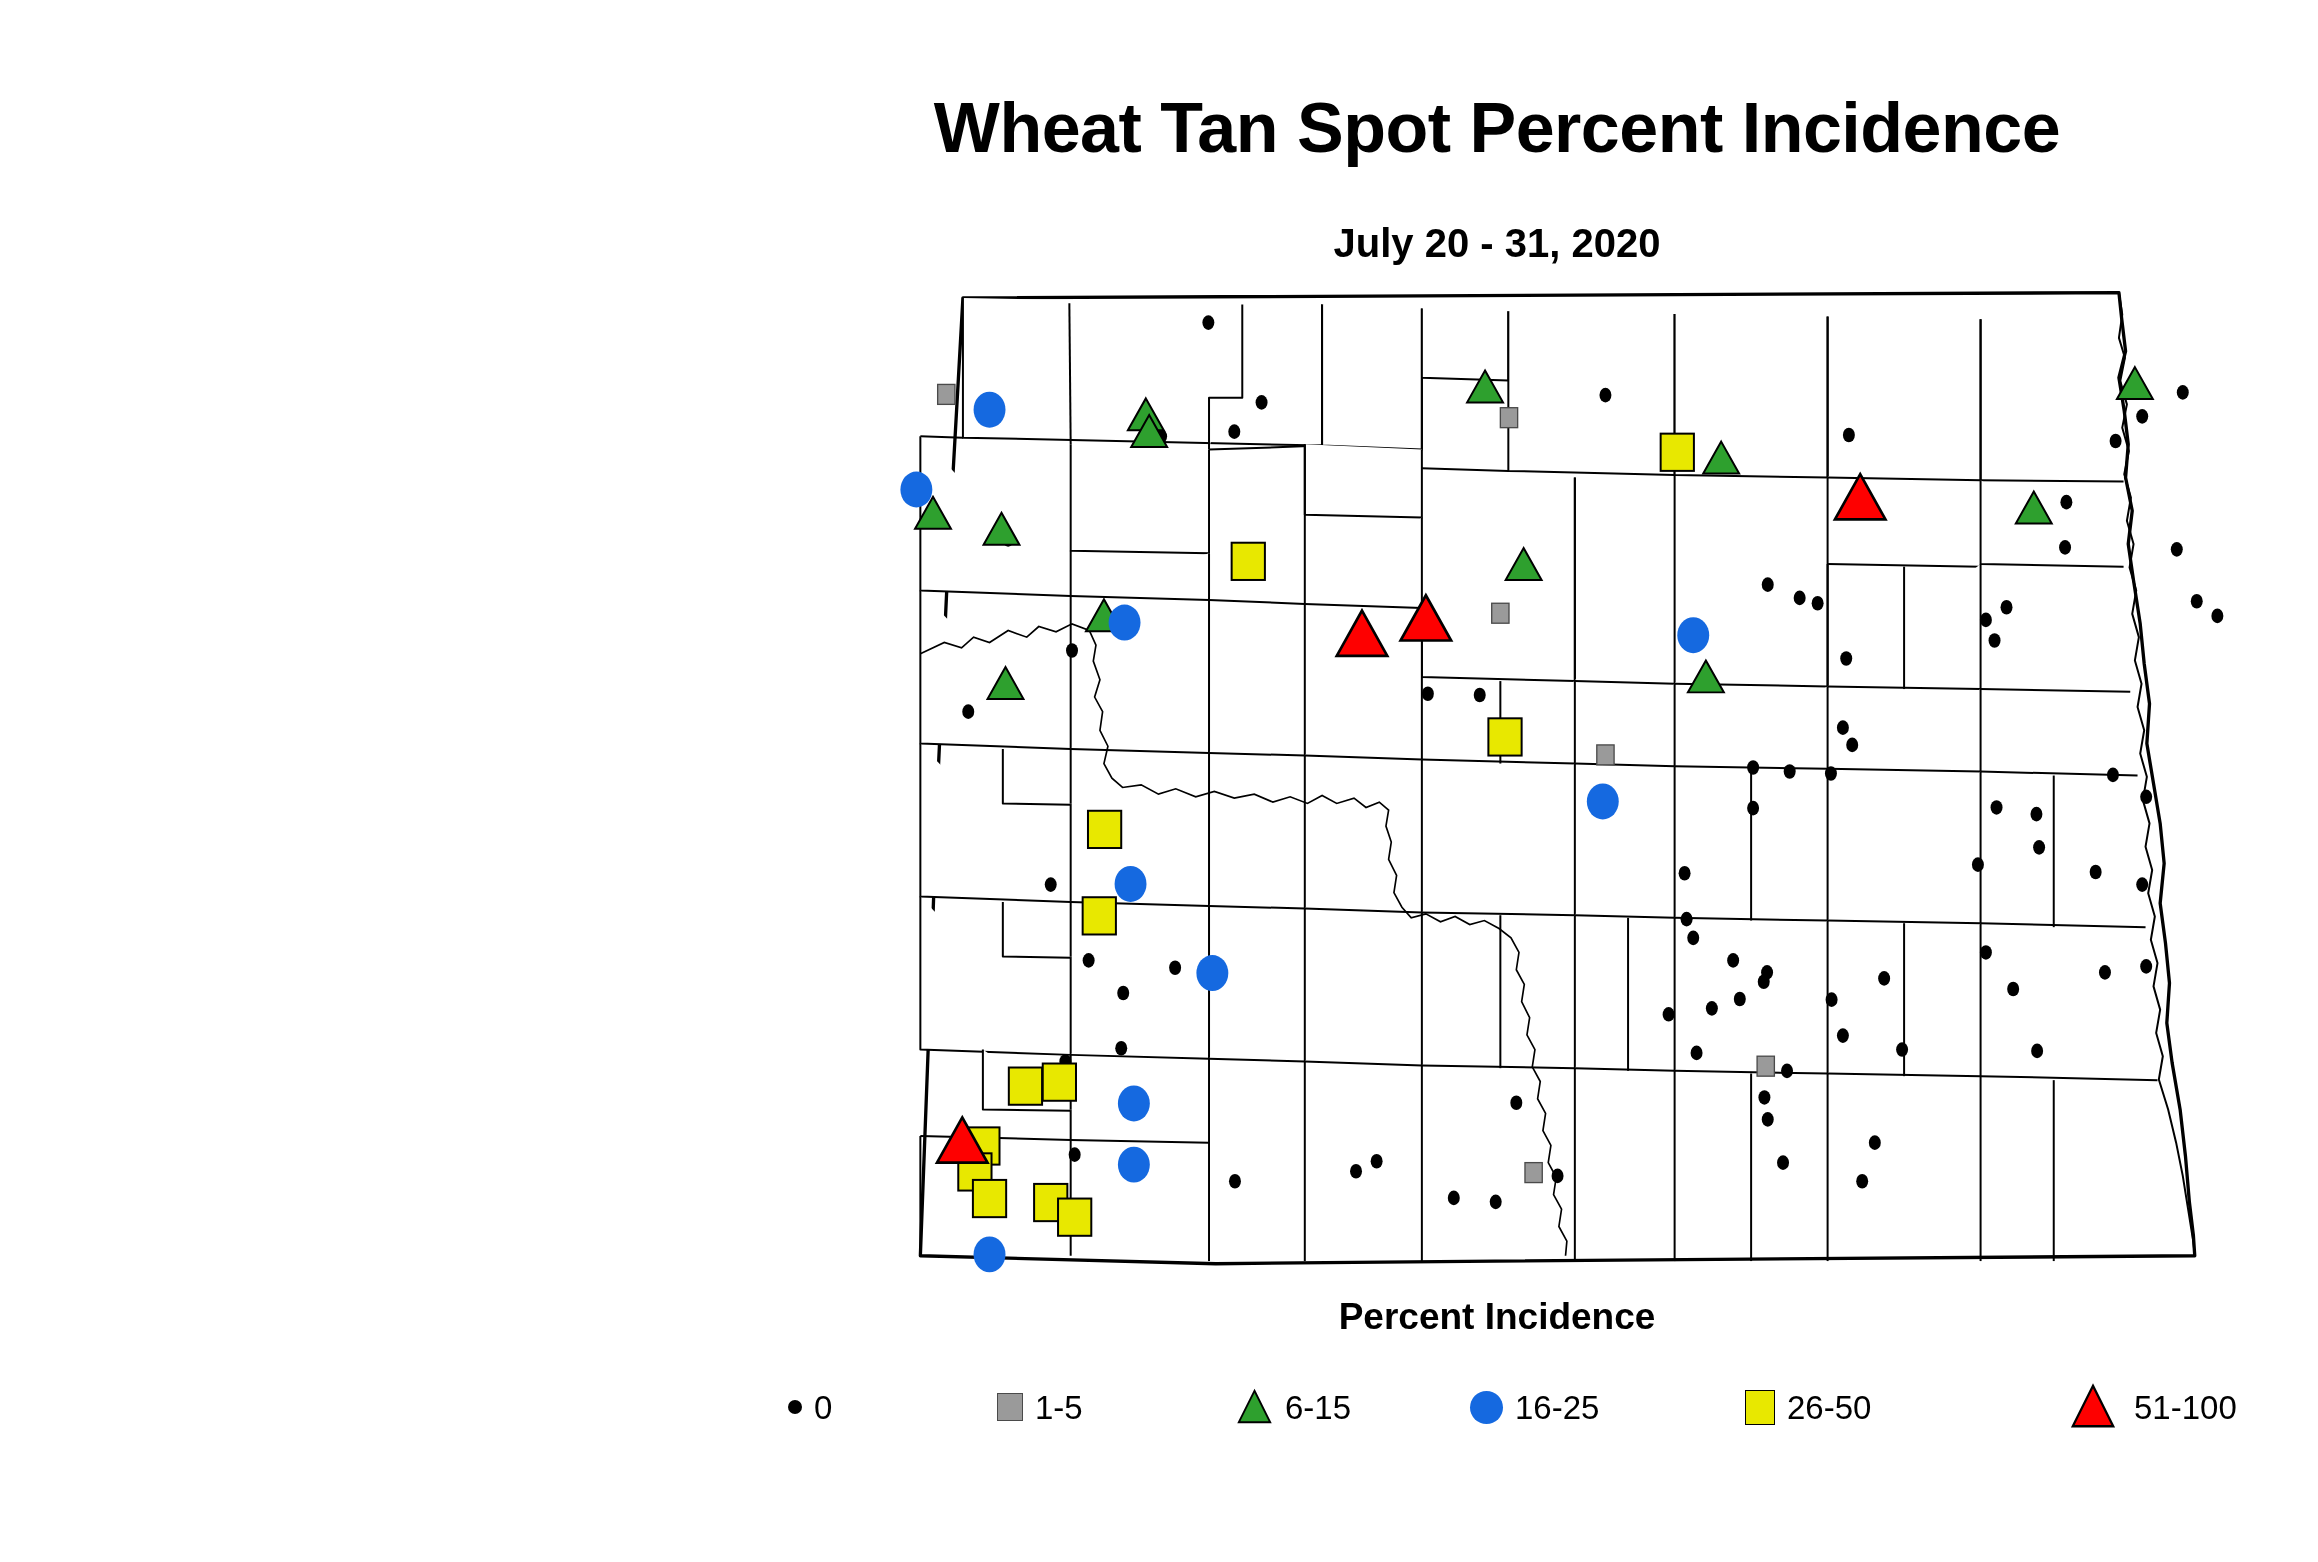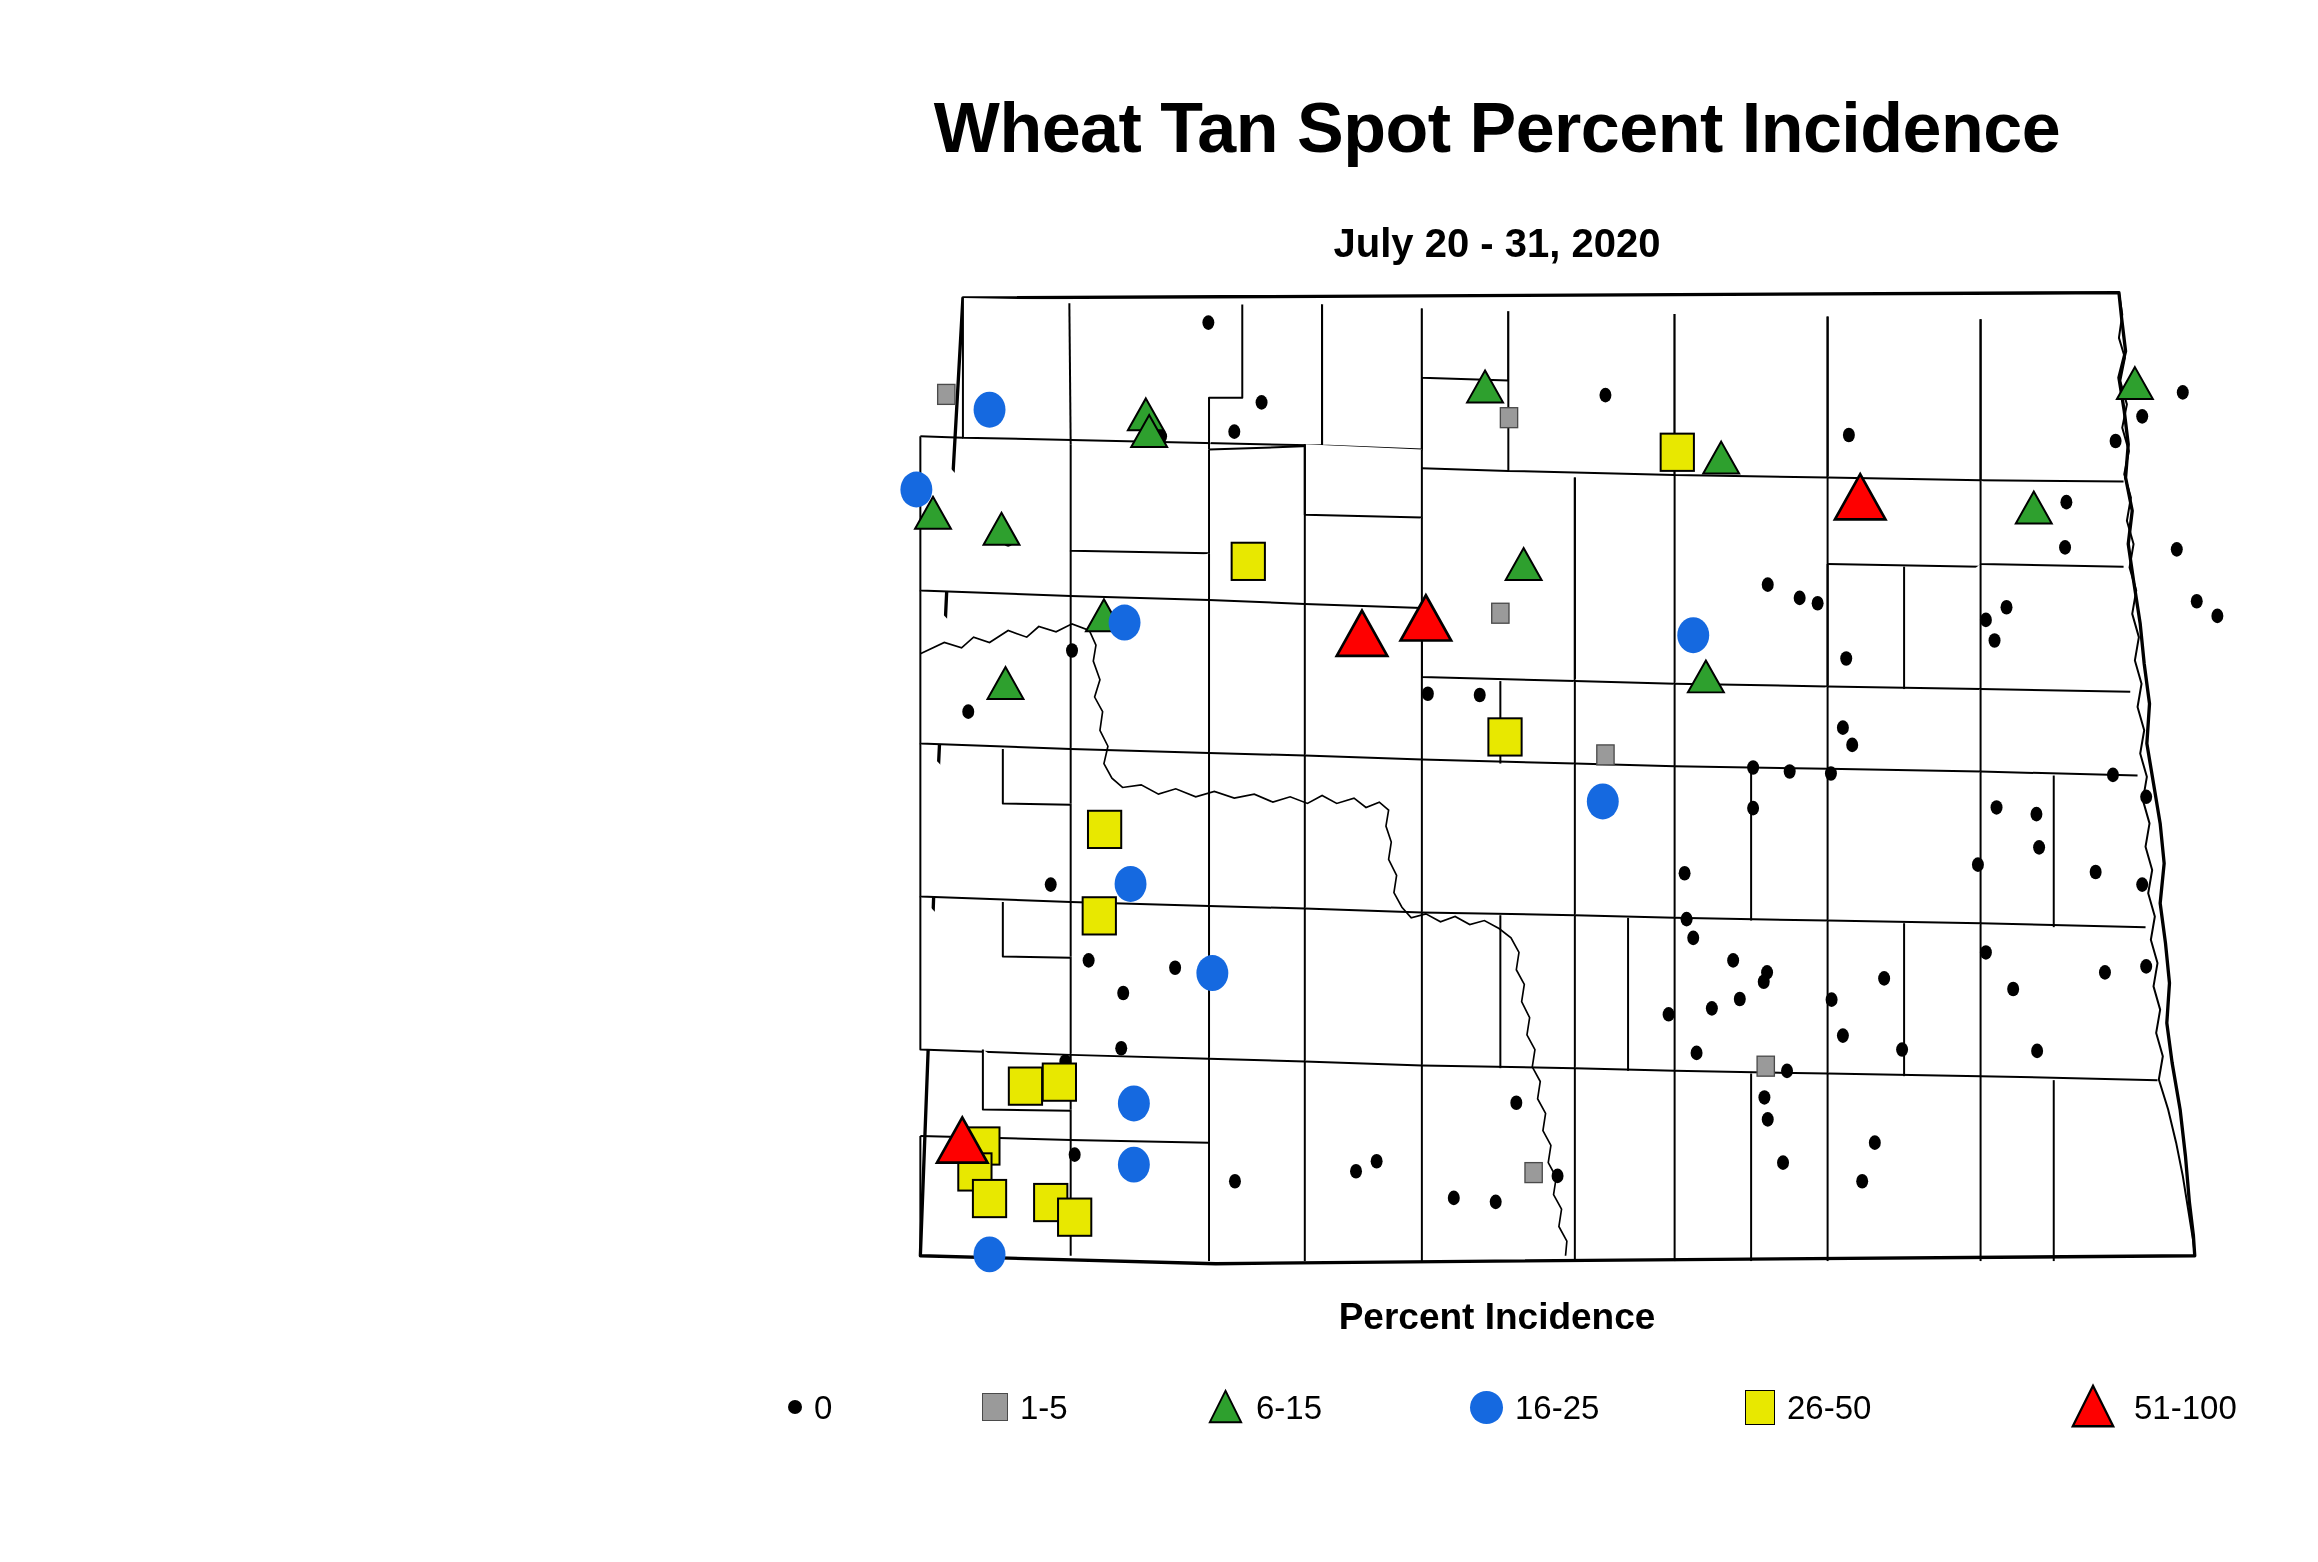--- a/index.html
+++ b/index.html
@@ -375,26 +375,26 @@
 
   <div class="legend-title">Percent Incidence</div>
 
   <div class="legend-row">
 
     <div class="legend-item" style="left:0px;">
       <span class="sw-dot"></span>
       <span class="legend-label">0</span>
     </div>
 
-    <div class="legend-item" style="left:194px;align-items:center;">
+    <div class="legend-item" style="left:209px;align-items:center;">
       <span class="sw-sq"></span>
       <span class="legend-label">1-5</span>
     </div>
 
-    <div class="legend-item" style="left:419px;text-align:center;">
+    <div class="legend-item" style="left:448px;text-align:center;">
       <span>
         <svg width="37" height="37" viewBox="0 0 80 80">
             <polygon points="40,6 74,74 6,74" fill="#2ea02e" stroke="#000" stroke-width="4"></polygon>
           </svg>
       </span>
       <span class="legend-label">6-15</span>
     </div>
 
     <div class="legend-item" style="left:682px;">
       <span class="sw-circ"></span>

